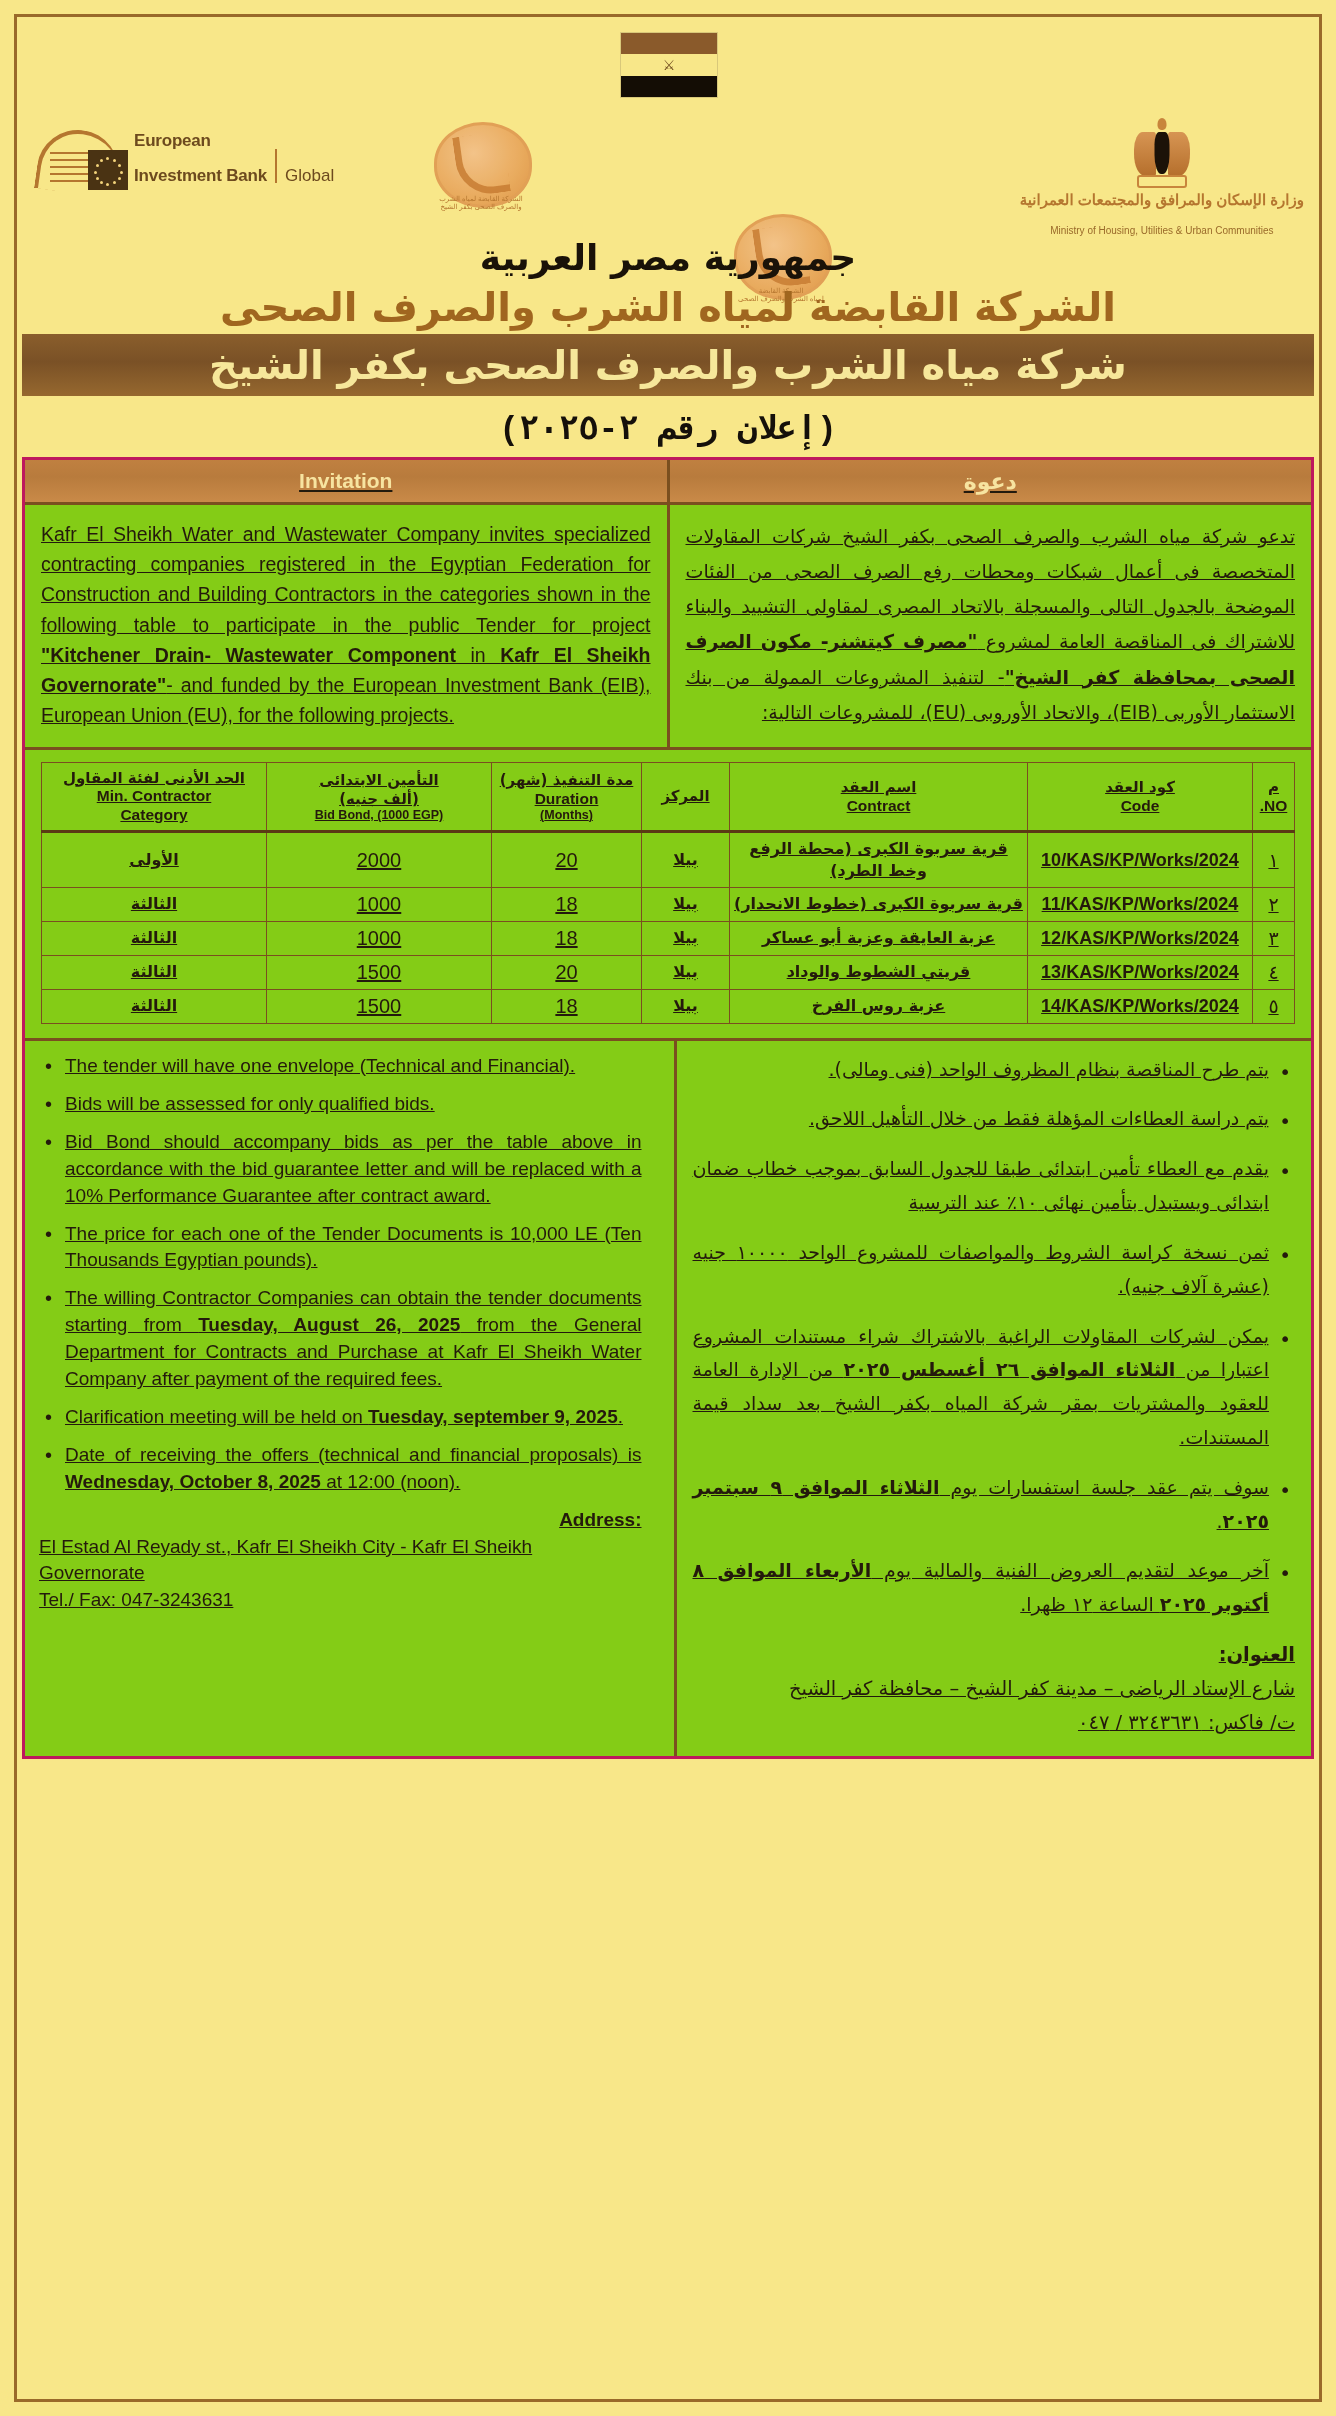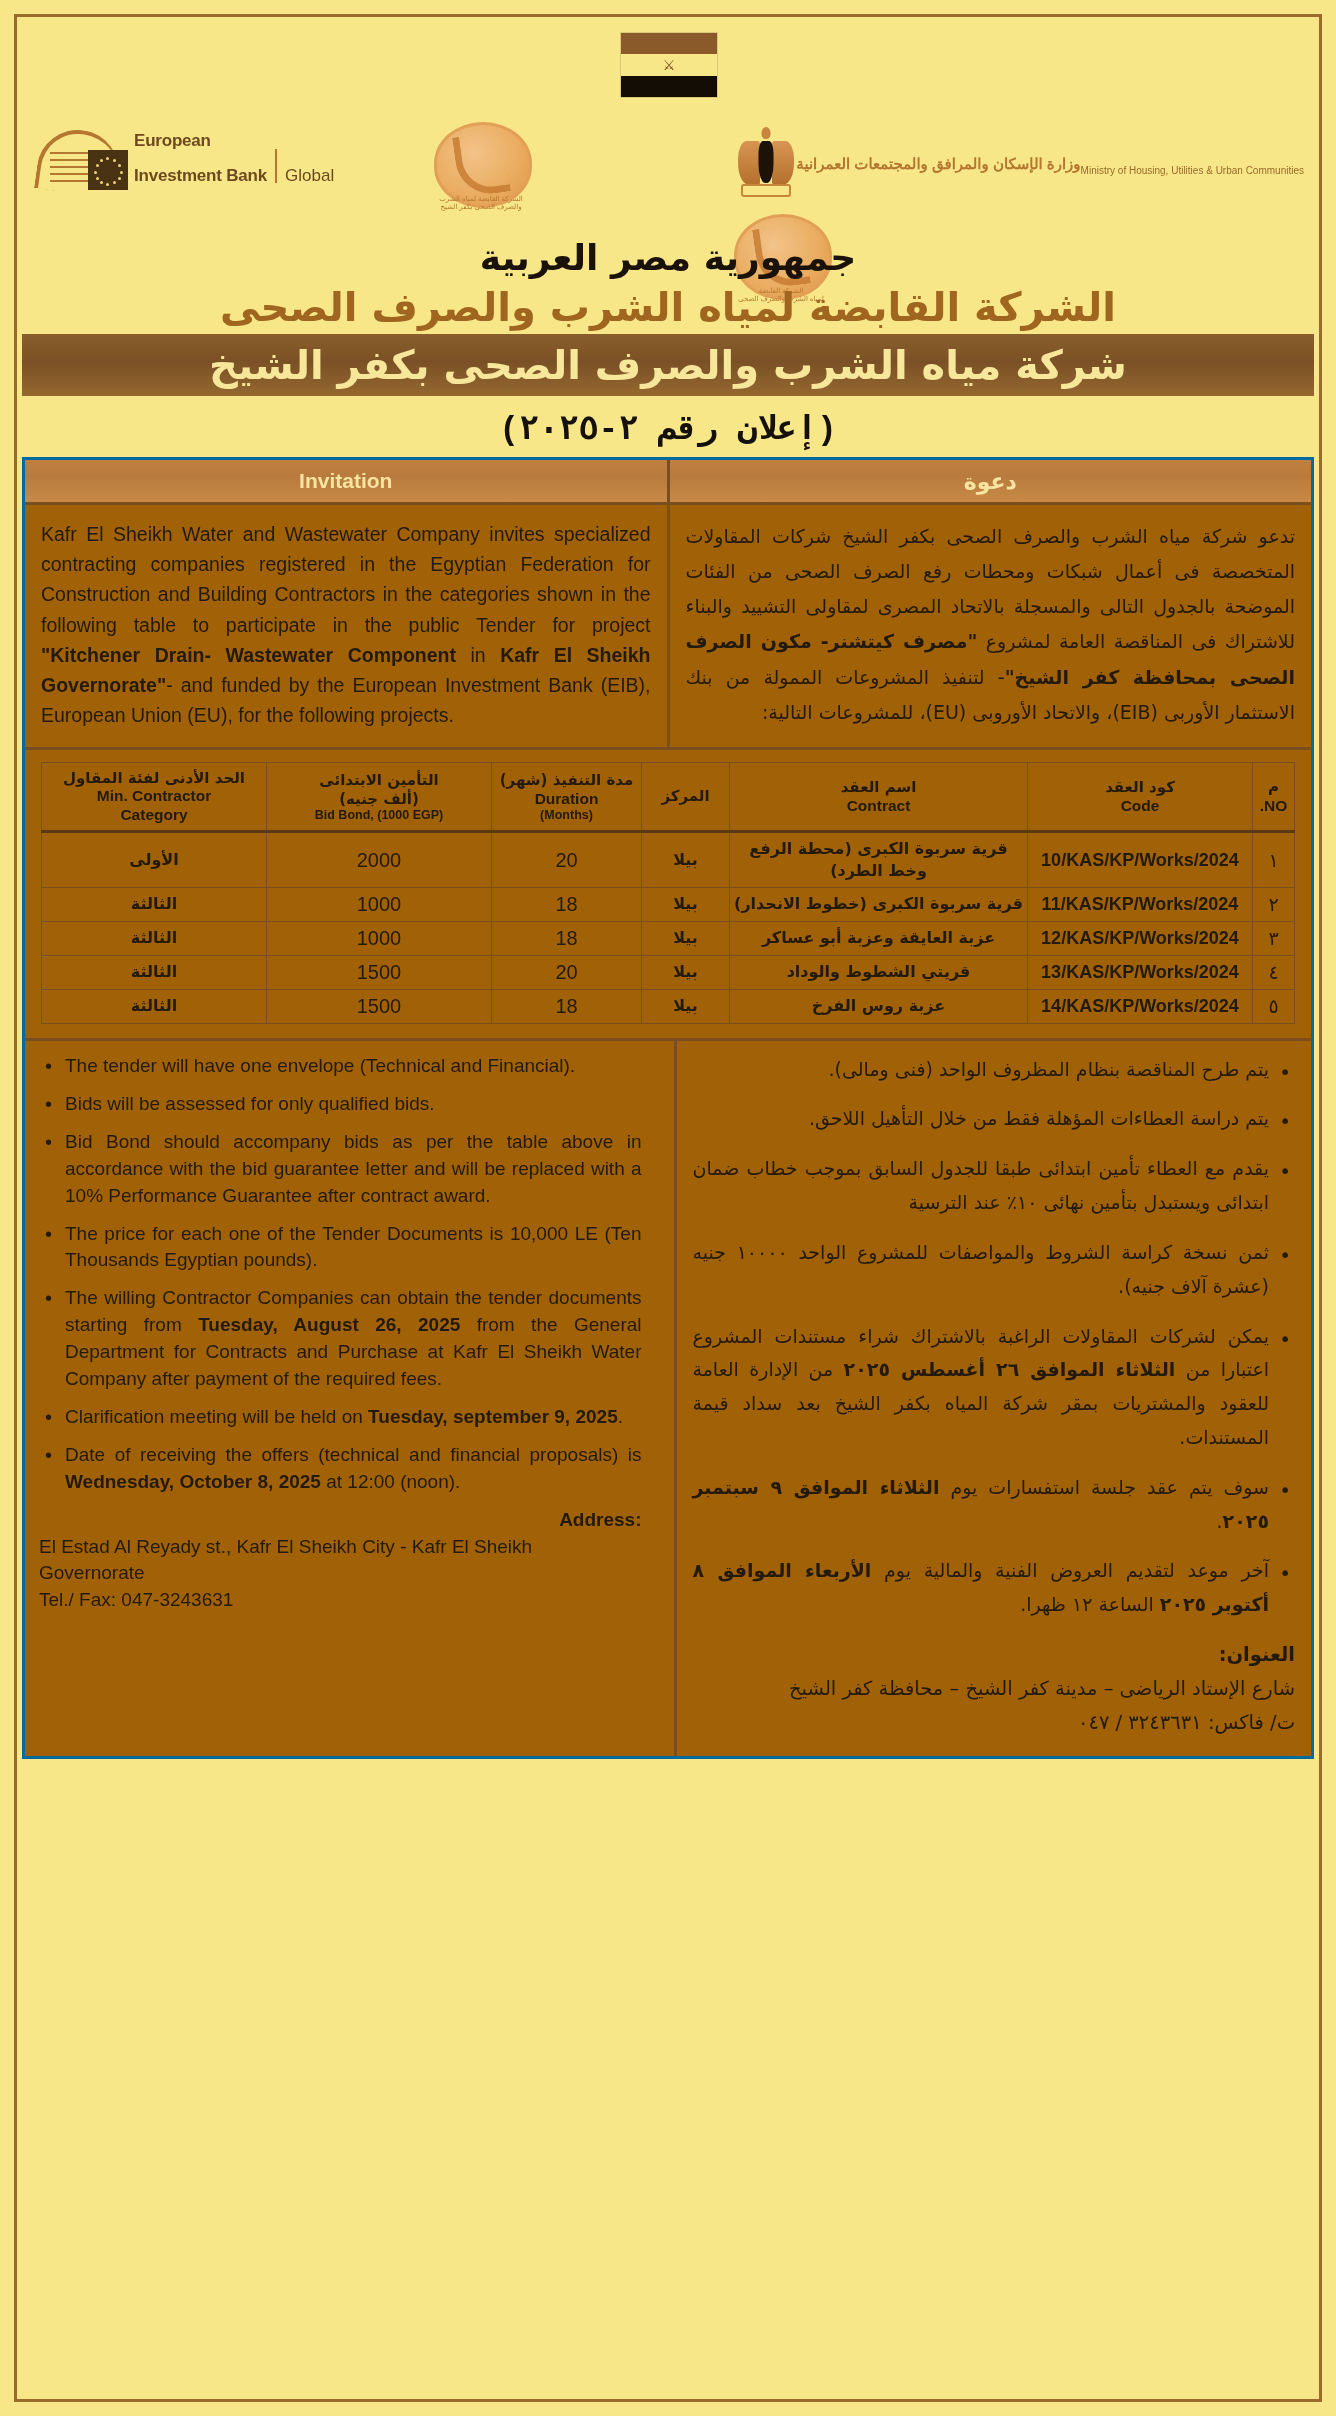--- a/index.html
+++ b/index.html
@@ -166,21 +166,21 @@
     text-align: center;
     font-size: 7px;
     color: #b5762f;
     line-height: 1.25;
     direction: rtl;
   }
   .logo-hcww1 { left: 400px; top: 4px; }
   .logo-hcww2 { left: 700px; top: 4px; }
 
   
-  .logo-ministry { right: 10px; top: 9px; flex-direction: row; align-items: center; }
+  .logo-ministry { right: 10px; top: 0px; flex-direction: column; align-items: center; }
   .eagle {
     position: relative;
     width: 60px; height: 70px;
     margin: 0 auto;
   }
   .eagle-head {
     position: absolute;
     left: 50%; top: 0;
     transform: translateX(-50%);
     width: 9px; height: 12px;
@@ -279,22 +279,23 @@
     font-weight: bold;
     color: #15100a;
     font-family: Liberation Mono, monospace;
   }
 
   
   .content-frame {
     position: absolute;
     left: 0; right: 0;
     top: 435px;
-    border: 3px solid #0369a1;
-    background: #a16207;
+    border: 3px solid #be185d;
+    background: #84cc16;
+    text-decoration: underline;
   }
   .band-row {
     display: flex;
     background: linear-gradient(180deg,#c08040 0%, #b87b3d 40%, #c98a48 100%);
     border-bottom: 3px solid #7a4f1f;
     height: 42px;
   }
   .band-cell {
     flex: 1;
     display: flex;

